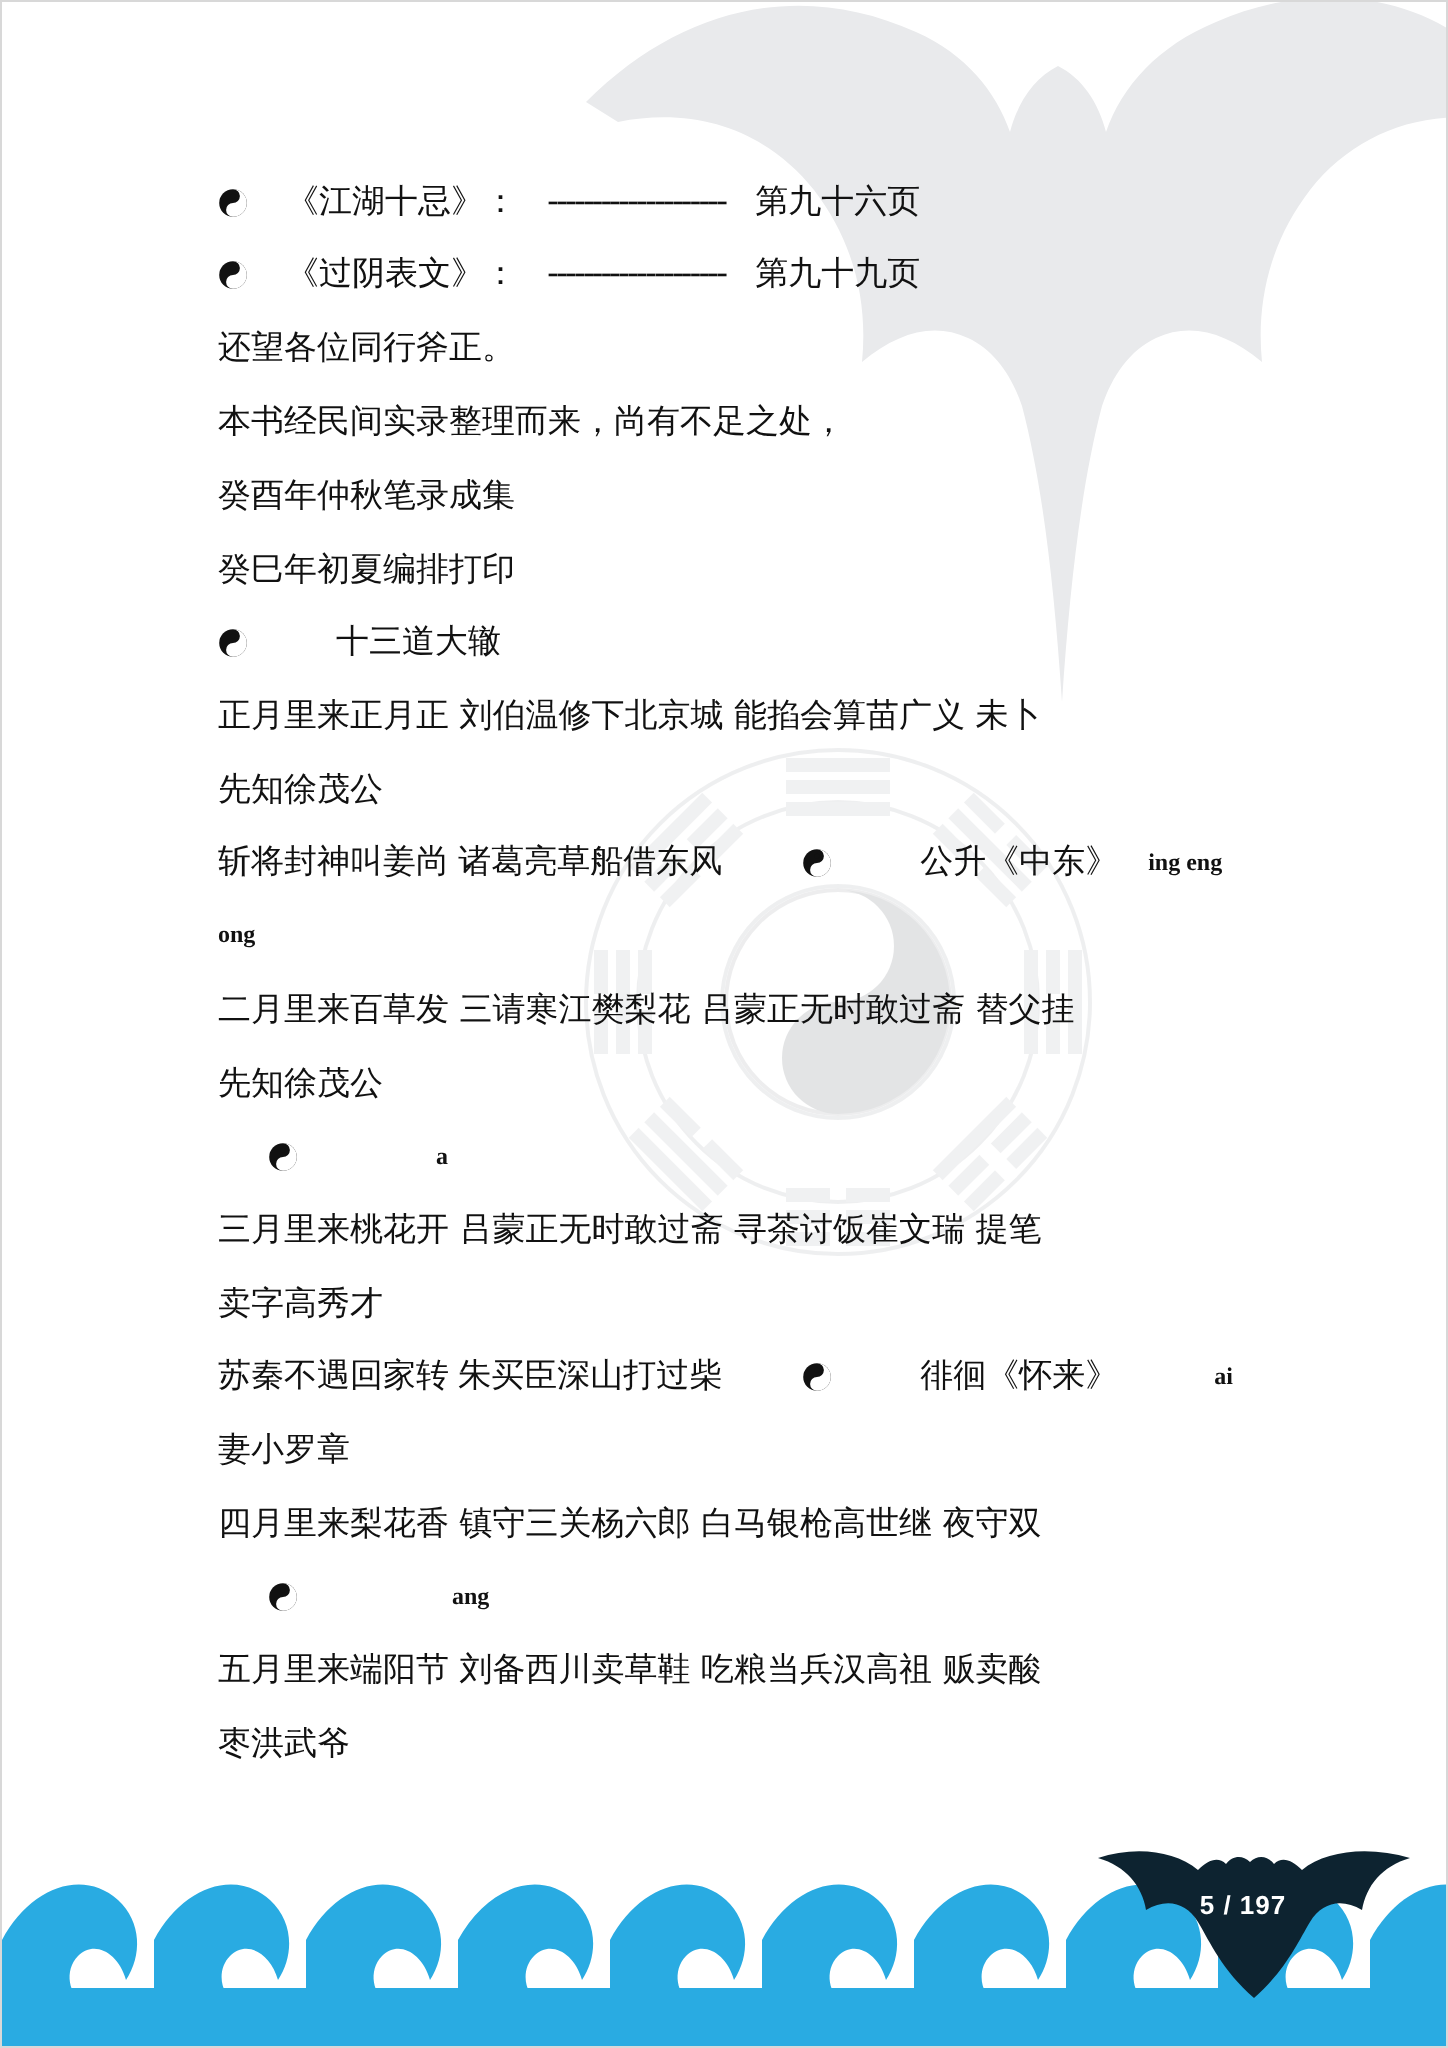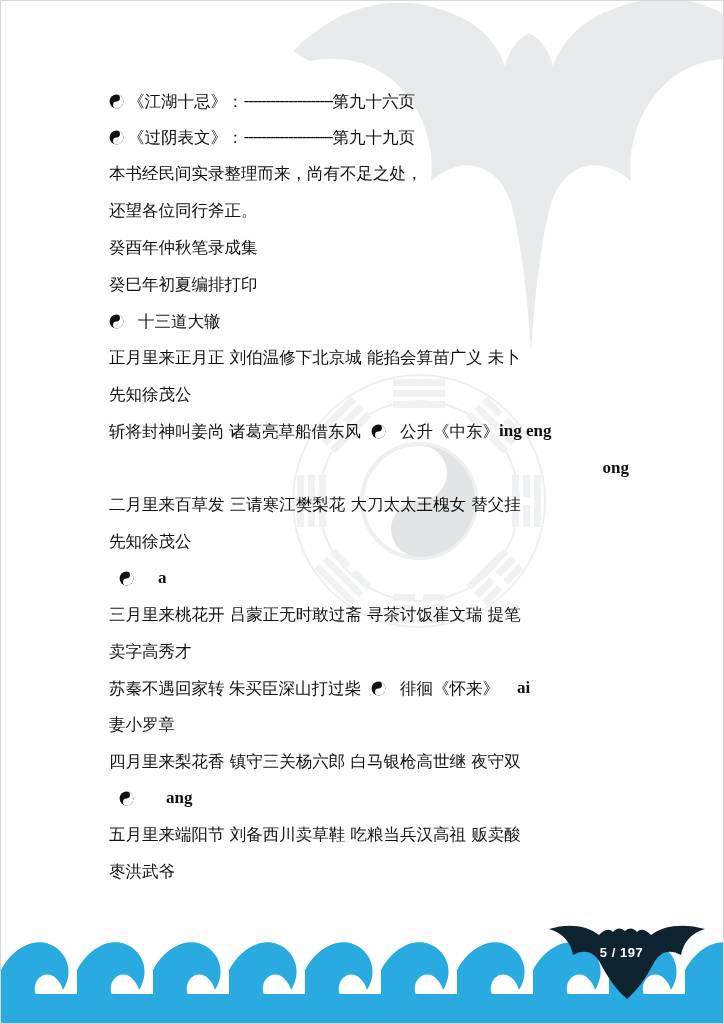--- a/index.html
+++ b/index.html
@@ -95,43 +95,42 @@
   .line {
     font-size: 16.5px;
     line-height: 37px;
     color: #111111;
     white-space: nowrap;
     font-family: "DejaVu Sans", "Liberation Sans", sans-serif;
   }
   .toc-line {
     display: flex;
     align-items: center;
-    gap: 0;
+    gap: 15px;
     font-size: 16.5px;
     line-height: 36px;
     color: #111111;
   }
   .yinyang {
     display: inline-block;
     width: 15px;
     height: 15px;
     vertical-align: -2px;
     margin-right: 4px;
     flex: none;
   }
   .yinyang svg { display:block; width:100%; height:100%; }
   .dots {
     letter-spacing: -1.5px;
     font-family: "DejaVu Sans", sans-serif;
   }
   .bold-latin {
     font-weight: bold;
     font-family: "Liberation Serif", serif;
-    font-size: 17px;
-    text-align: right;
+    font-size: 12px;
   }
   .gap-sm { display:inline-block; width: 10px; }
   .gap-md { display:inline-block; width: 18px; }
 </style>
 </head>
 <body>
 
 <div class="page">
 
   <div class="bg-layer">
@@ -264,22 +263,22 @@
           <path d="M10,0.8 A9.2,9.2 0 0 1 10,19.2 A4.6,4.6 0 0 1 10,10 A4.6,4.6 0 0 0 10,0.8 Z" fill="#fff"></path>
           <circle cx="10" cy="5.4" r="1.6" fill="#111"></circle>
           <circle cx="10" cy="14.6" r="1.6" fill="#fff"></circle>
         </svg>
       </span>
       <span>《过阴表文》：</span>
       <span class="dots">--------------------</span>
       <span>第九十九页</span>
     </div>
 
+    <div class="line">还望各位同行斧正。</div>
     <div class="line">本书经民间实录整理而来，尚有不足之处，</div>
-    <div class="line">还望各位同行斧正。</div>
     <div class="line">癸酉年仲秋笔录成集</div>
     <div class="line">癸巳年初夏编排打印</div>
 
     <div class="toc-line">
       <span class="yinyang">
         <svg viewBox="0 0 20 20" xmlns="http://www.w3.org/2000/svg">
           <circle cx="10" cy="10" r="9.2" fill="#111"></circle>
           <path d="M10,0.8 A9.2,9.2 0 0 1 10,19.2 A4.6,4.6 0 0 1 10,10 A4.6,4.6 0 0 0 10,0.8 Z" fill="#fff"></path>
           <circle cx="10" cy="5.4" r="1.6" fill="#111"></circle>
           <circle cx="10" cy="14.6" r="1.6" fill="#fff"></circle>
@@ -303,21 +302,21 @@
           <circle cx="10" cy="14.6" r="1.6" fill="#fff"></circle>
         </svg>
       </span>
       <span class="gap-sm"></span>
       <span>公升《中东》</span>
       <span class="bold-latin">ing eng</span>
     </div>
 
     <div class="line bold-latin">ong</div>
 
-    <div class="line">二月里来百草发  三请寒江樊梨花  大刀太太王槐女  替父挂</div>
+    <div class="line">二月里来百草发  三请寒江樊梨花  吕蒙正无时敢过斋  替父挂</div>
     <div class="line">先知徐茂公</div>
 
     <div class="toc-line">
       <span class="gap-sm"></span>
       <span class="yinyang">
         <svg viewBox="0 0 20 20" xmlns="http://www.w3.org/2000/svg">
           <circle cx="10" cy="10" r="9.2" fill="#111"></circle>
           <path d="M10,0.8 A9.2,9.2 0 0 1 10,19.2 A4.6,4.6 0 0 1 10,10 A4.6,4.6 0 0 0 10,0.8 Z" fill="#fff"></path>
           <circle cx="10" cy="5.4" r="1.6" fill="#111"></circle>
           <circle cx="10" cy="14.6" r="1.6" fill="#fff"></circle>

